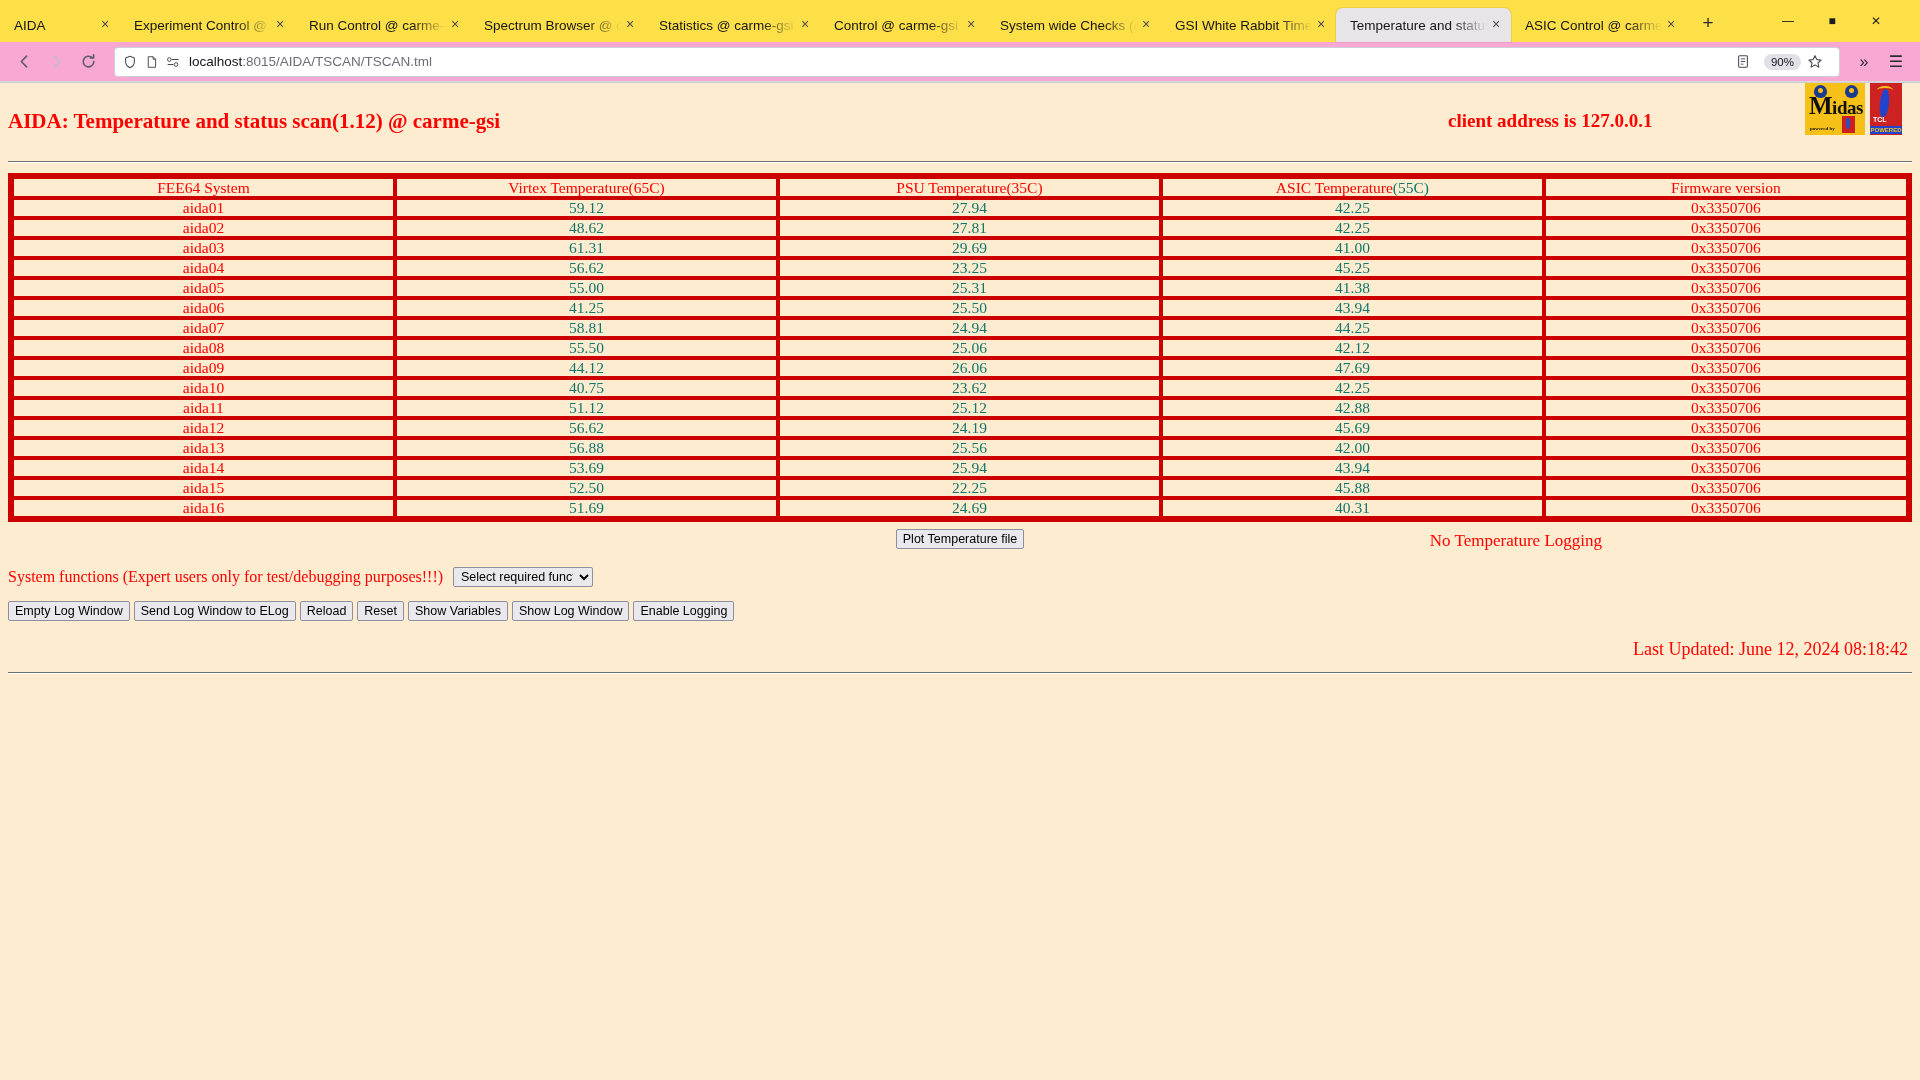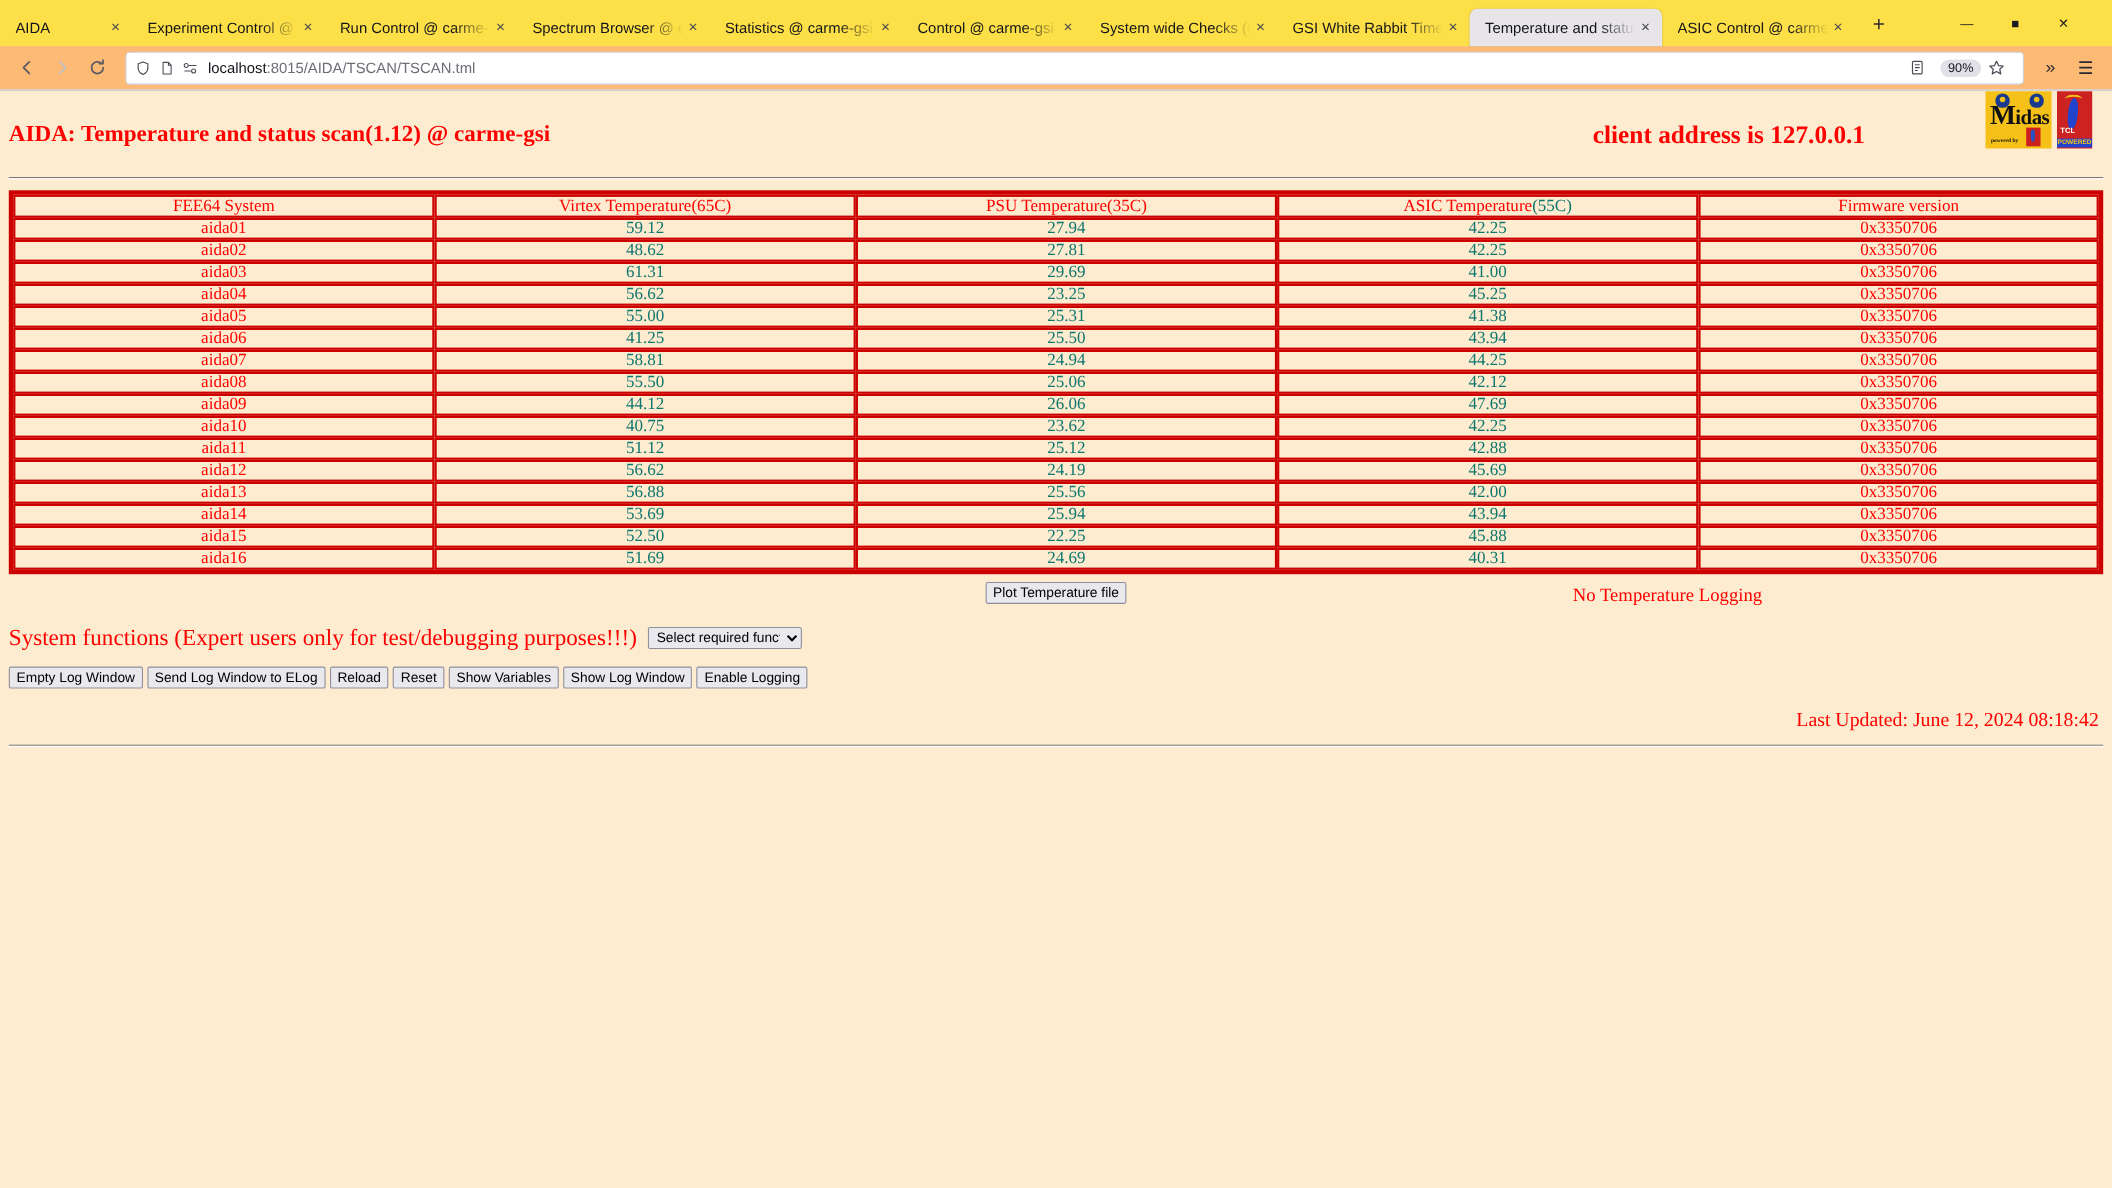--- a/index.html
+++ b/index.html
@@ -91,21 +91,21 @@
     justify-content: center;
     font-size: 12px;
     color: #1c1b22;
   }
 
   #nav-bar {
     display: flex;
     align-items: center;
     height: 40px;
     padding: 0 8px;
-    background: #fdba74;
+    background: #f9a8d4;
     border-bottom: 1px solid #d7d7db;
   }
   .nav-btn {
     width: 32px;
     height: 30px;
     display: flex;
     align-items: center;
     justify-content: center;
     color: #5b5b66;
     border-radius: 4px;
@@ -175,21 +175,21 @@
     left: 0;
     top: 26px;
     font-size: 21px;
     font-weight: bold;
     color: #ff0000;
   }
   #client-address {
     position: absolute;
     left: 1440px;
     top: 27px;
-    font-size: 23px;
+    font-size: 19px;
     font-weight: bold;
     color: #ff0000;
   }
   #logos {
     position: absolute;
     right: 10px;
     top: 0px;
     display: flex;
     align-items: center;
     gap: 5px;
@@ -370,21 +370,21 @@
     color: #ff0000;
     font-family: "Liberation Serif", serif;
   }
   #sysfunc-row {
     margin-top: 18px;
     display: flex;
     align-items: center;
     gap: 10px;
   }
   #sysfunc-label {
-    font-size: 21px;
+    font-size: 16px;
     color: #ff0000;
     font-family: "Liberation Serif", serif;
   }
   select.ui-select {
     font-family: "Liberation Sans", sans-serif;
     font-size: 12.5px;
     background: #e9e9ed;
     border: 1px solid #8f8f9d;
     border-radius: 2px;
     padding: 1px 3px;

